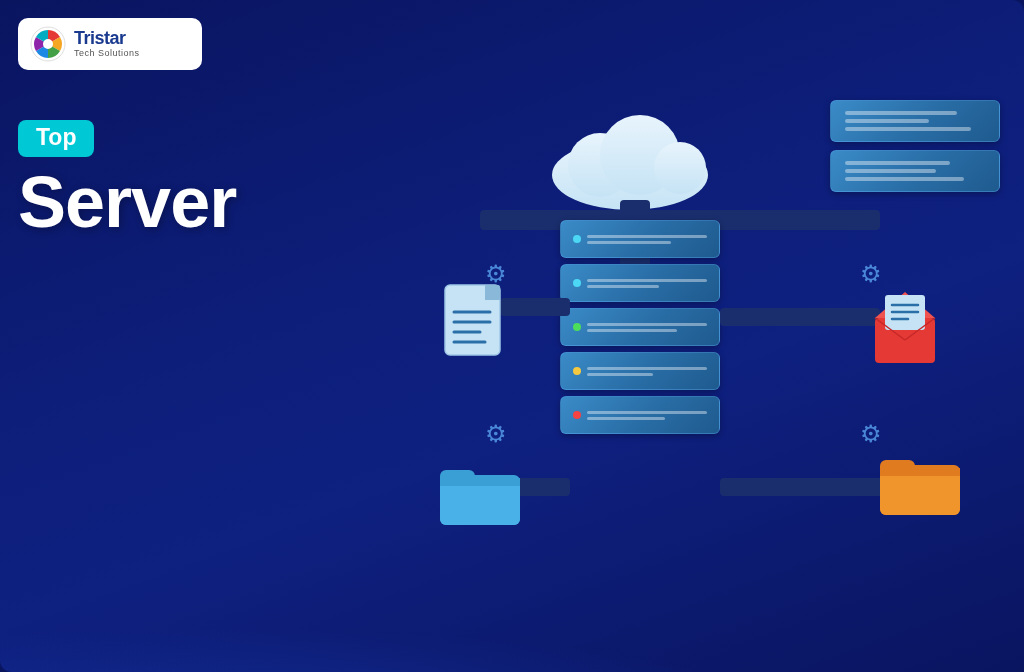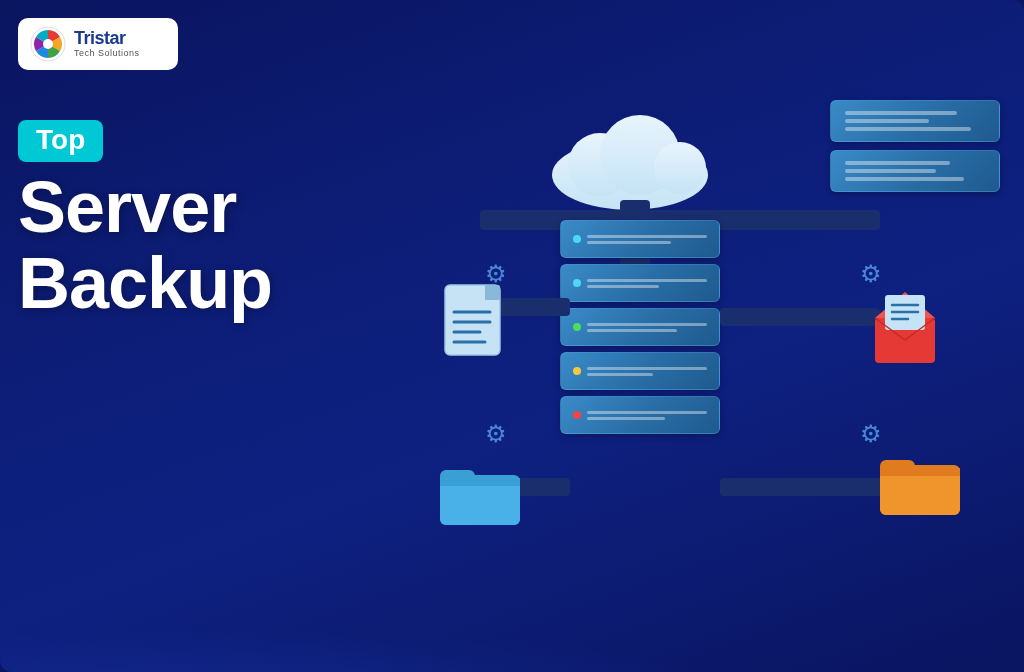--- a/index.html
+++ b/index.html
@@ -35,21 +35,21 @@
     .logo-area {
       position: absolute;
       top: 18px;
       left: 18px;
       background: white;
       border-radius: 10px;
       padding: 6px 12px;
       display: flex;
       align-items: center;
       gap: 8px;
-      width: 160px;
+      width: 184px;
       height: 52px;
     }
 
     .logo-icon {
       width: 36px;
       height: 36px;
       position: relative;
       flex-shrink: 0;
     }
 
@@ -80,21 +80,21 @@
       position: absolute;
       top: 120px;
       left: 18px;
       width: 370px;
     }
 
     .top-badge {
       display: inline-block;
       background: #00c8d4;
       color: white;
-      font-size: 28px;
+      font-size: 23px;
       font-weight: 900;
       padding: 4px 18px 6px 18px;
       border-radius: 8px;
       margin-bottom: 8px;
       font-family: 'Arial Black', Arial, sans-serif;
     }
 
     .main-title {
       color: white;
       font-size: 72px;
@@ -324,21 +324,20 @@
     <div class="logo-text-block">
       <span class="logo-name">Tristar</span>
       <span class="logo-sub">Tech Solutions</span>
     </div>
   </div>
 
   <div class="left-text">
     <div class="top-badge">Top</div>
     <div class="main-title">
       <div>Server</div>
-      <div>Backup</div>
     </div>
   </div>
 
   <div class="illustration">
 
     <div class="cloud">
       <svg class="cloud-shape" viewBox="0 0 180 110">
         <defs>
           <linearGradient id="cloudGrad" x1="0%" y1="0%" x2="0%" y2="100%">
             <stop offset="0%" style="stop-color:#e8f4fc;stop-opacity:1"></stop>

